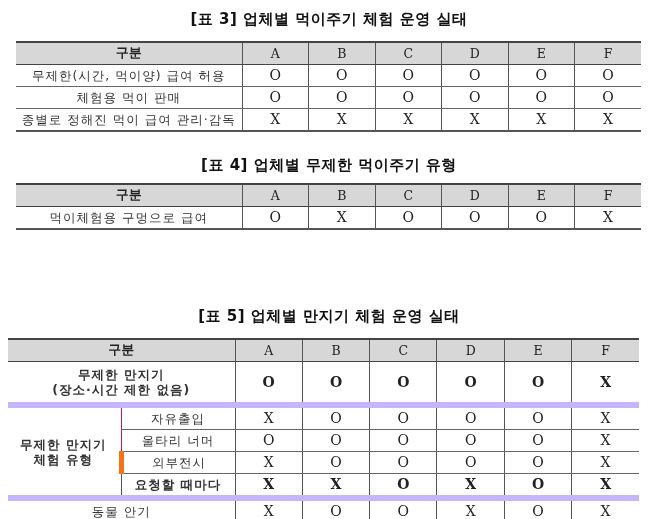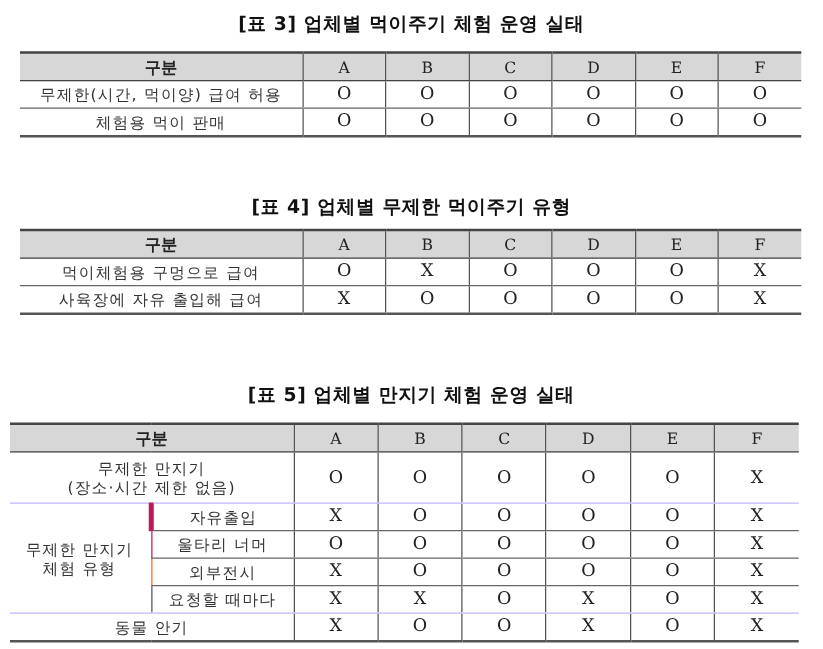--- a/index.html
+++ b/index.html
@@ -8,26 +8,26 @@
   .title { position: absolute; left: 0; width: 658px; text-align: center;
            font-family: "DejaVu Sans", "Liberation Sans", sans-serif;
            font-weight: bold; font-size: 15px; letter-spacing: 0.5px; color: #111; }
   table { position: absolute; border-collapse: collapse; table-layout: fixed;
           font-size: 12.5px; }
   th, td { text-align: center; vertical-align: middle; padding: 0;
            border-bottom: 1px solid #666; border-left: 1px solid #555; line-height: 15px; }
   th:first-child, td:first-child { border-left: none; }
   thead th { background: #d7d7d7; font-weight: normal; height: 21px;
              border-top: 2px solid #444; border-bottom: 1px solid #444; }
-  thead th.label { font-family: Liberation Serif, serif; font-weight: bold; font-size: 13px; }
+  thead th.label { font-family: Liberation Mono, monospace; font-weight: bold; font-size: 13px; }
   tbody td { height: 21px; }
   tbody tr:last-child td { border-bottom: 2px solid #555; }
   td.rowlabel { font-family: "DejaVu Sans", "Liberation Sans", sans-serif; font-size: 12.5px; color: #333; letter-spacing: 1px; }
   td.mark { font-size: 14px; color: #222; }
-  td.sep { border-bottom: 1px solid #c4b5fd; }
+  td.sep { border-bottom: 6px solid #c4b5fd; font-weight: bold; }
   #t3 { left: 16px; top: 41px; width: 625px; }
   #t4 { left: 16px; top: 183px; width: 625px; }
   #t5 { left: 8px; top: 338px; width: 631px; }
 </style>
 </head>
 <body>
 
 <div class="title" style="top:10px;">[표 3] 업체별 먹이주기 체험 운영 실태</div>
 <table id="t3">
   <colgroup>
@@ -62,20 +62,29 @@
     </tr>
     <tr>
       <td class="rowlabel">체험용 먹이 판매</td>
       <td class="mark">O</td>
       <td class="mark">O</td>
       <td class="mark">O</td>
       <td class="mark">O</td>
       <td class="mark">O</td>
       <td class="mark">O</td>
     </tr>
+    <tr>
+      <td class="rowlabel">종별로 정해진 먹이 급여 관리·감독</td>
+      <td class="mark">X</td>
+      <td class="mark">X</td>
+      <td class="mark">X</td>
+      <td class="mark">X</td>
+      <td class="mark">X</td>
+      <td class="mark">X</td>
+    </tr>
   </tbody>
 </table>
 
 <div class="title" style="top:156px;">[표 4] 업체별 무제한 먹이주기 유형</div>
 <table id="t4">
   <colgroup>
       <col style="width:226px">
       <col>
       <col>
       <col>
@@ -97,29 +106,20 @@
   <tbody>
     <tr>
       <td class="rowlabel">먹이체험용 구멍으로 급여</td>
       <td class="mark">O</td>
       <td class="mark">X</td>
       <td class="mark">O</td>
       <td class="mark">O</td>
       <td class="mark">O</td>
       <td class="mark">X</td>
     </tr>
-    <tr>
-      <td class="rowlabel">사육장에 자유 출입해 급여</td>
-      <td class="mark">X</td>
-      <td class="mark">O</td>
-      <td class="mark">O</td>
-      <td class="mark">O</td>
-      <td class="mark">O</td>
-      <td class="mark">X</td>
-    </tr>
   </tbody>
 </table>
 
 <div class="title" style="top:307px;">[표 5] 업체별 만지기 체험 운영 실태</div>
 <table id="t5">
   <colgroup>
       <col style="width:113px">
       <col style="width:114px">
       <col>
       <col>
@@ -150,39 +150,39 @@
       <td class="mark sep">O</td>
       <td class="mark sep">O</td>
       <td class="mark sep">O</td>
       <td class="mark sep">X</td>
     </tr>
     <tr>
       <td class="rowlabel sep" rowspan="4">
         <div>무제한 만지기</div>
         <div>체험 유형</div>
       </td>
-      <td class="rowlabel" style="border-left:4px solid #be185d;">자유출입</td>
+      <td class="rowlabel" style="border-left:1px solid #be185d;">자유출입</td>
       <td class="mark">X</td>
       <td class="mark">O</td>
       <td class="mark">O</td>
       <td class="mark">O</td>
       <td class="mark">O</td>
       <td class="mark">X</td>
     </tr>
     <tr>
       <td class="rowlabel" style="border-left:1px solid #be185d;">울타리 너머</td>
       <td class="mark">O</td>
       <td class="mark">O</td>
       <td class="mark">O</td>
       <td class="mark">O</td>
       <td class="mark">O</td>
       <td class="mark">X</td>
     </tr>
     <tr>
-      <td class="rowlabel" style="border-left:1px solid #f97316;">외부전시</td>
+      <td class="rowlabel" style="border-left:5px solid #f97316;">외부전시</td>
       <td class="mark">X</td>
       <td class="mark">O</td>
       <td class="mark">O</td>
       <td class="mark">O</td>
       <td class="mark">O</td>
       <td class="mark">X</td>
     </tr>
     <tr>
       <td class="rowlabel sep" style="border-left:1px solid #555;">요청할 때마다</td>
       <td class="mark sep">X</td>

